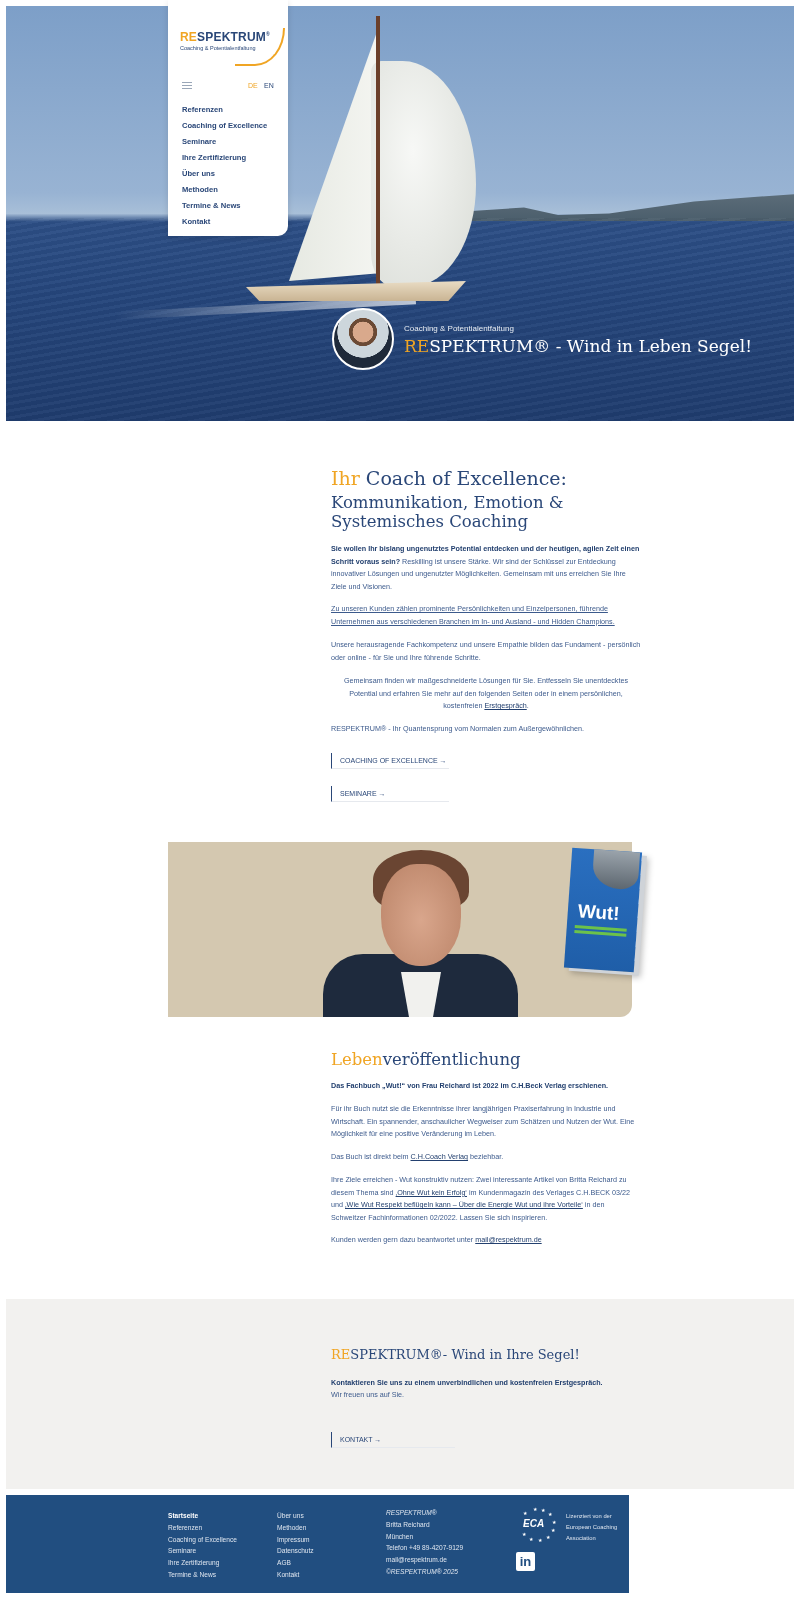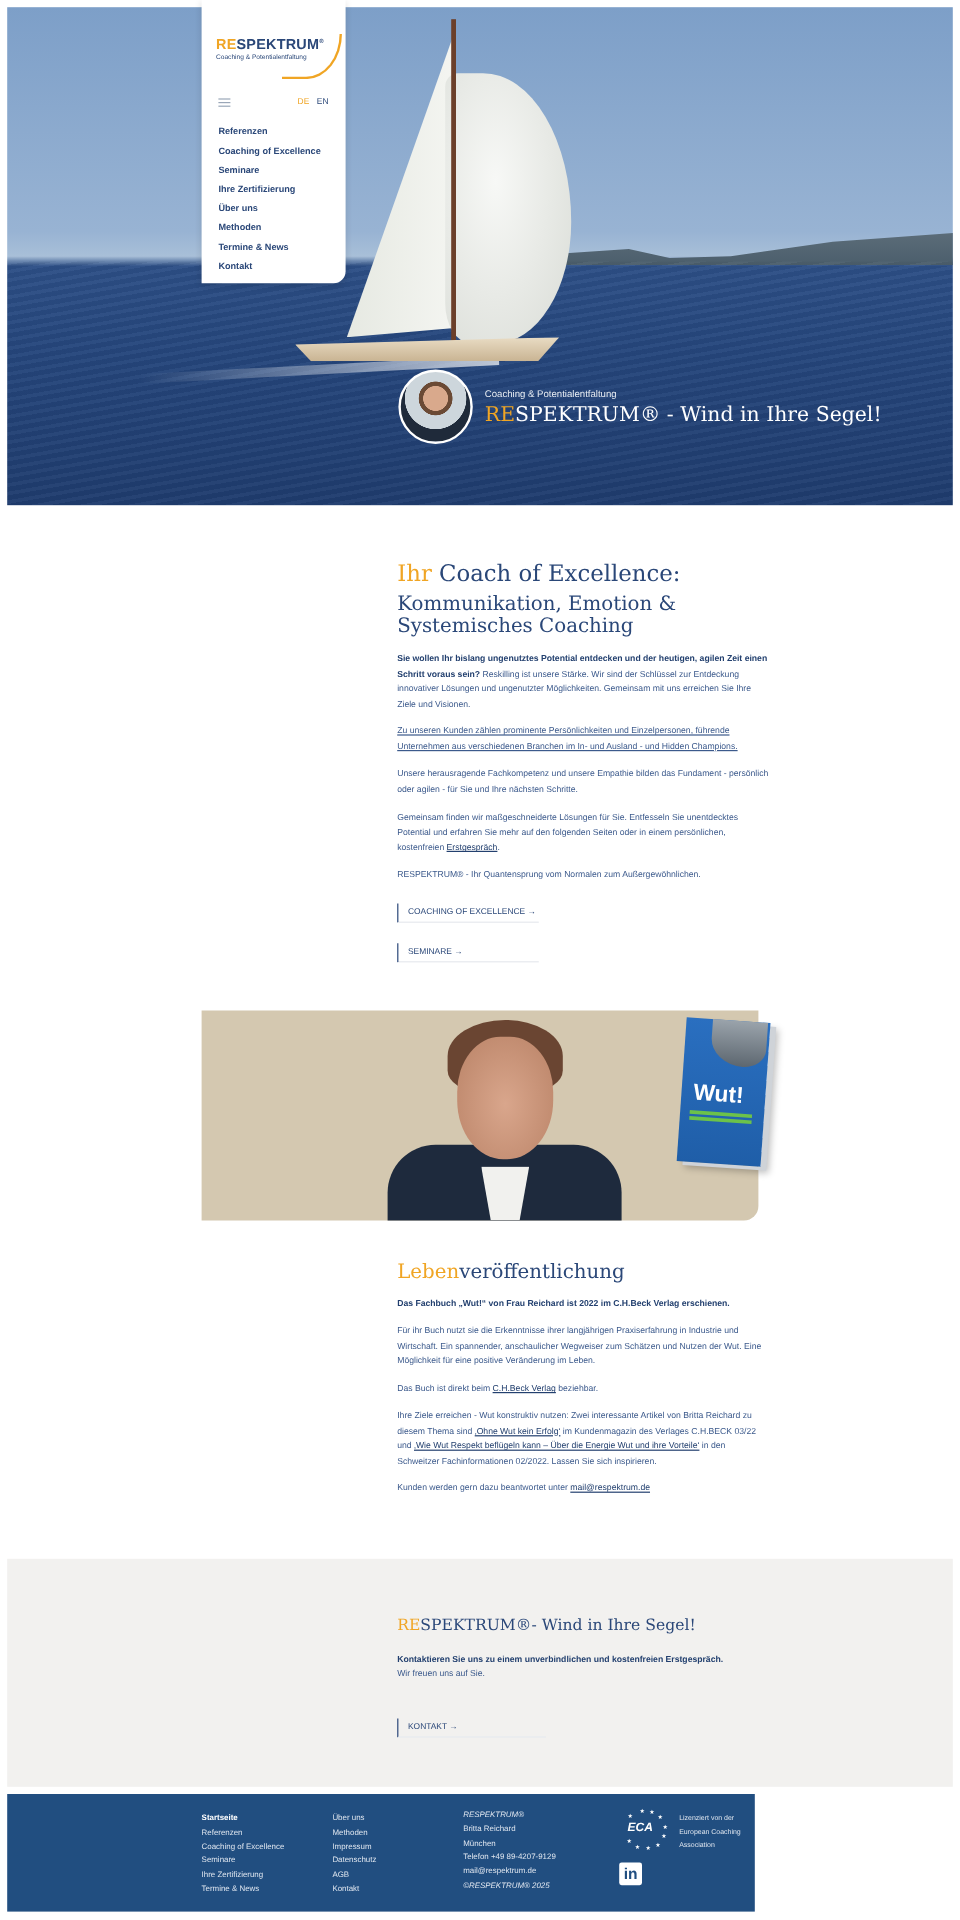--- a/index.html
+++ b/index.html
@@ -96,21 +96,21 @@
   <div class="wake"></div>
   <div class="sail-main"></div>
   <div class="sail-spin"></div>
   <div class="mast"></div>
   <div class="hull"></div>
 </div>
 
 <div class="hero-caption">
   <div class="hero-avatar"></div>
   <div class="hero-sub">Coaching &amp; Potentialentfaltung</div>
-  <div class="hero-title serif"><span class="accent">RE</span><span>SPEKTRUM® - Wind in Ihre Segel!</span></div>
+  <div class="hero-title serif"><span class="accent">RE</span><span>SPEKTRUM® - Wind in Leben Segel!</span></div>
 </div>
 
 <div class="nav-panel">
   <div class="logo">
     <div class="logo-swoosh"></div>
     <div class="logo-text"><span class="accent">RE</span><span>SPEKTRUM</span><sup>®</sup></div>
     <div class="logo-tag">Coaching &amp; Potentialentfaltung</div>
   </div>
   <div class="hamburger">
       <span></span>
@@ -129,43 +129,43 @@
     <li>Termine &amp; News</li>
     <li>Kontakt</li>
   </ul>
 </div>
 
 <h2 class="content h-intro serif" style="font-weight:normal;"><span class="accent">Ihr</span><span> Coach of Excellence:</span></h2>
 <h3 class="content h-sub serif" style="font-weight:normal;">Kommunikation, Emotion &amp; Systemisches Coaching</h3>
 
 <p class="content para" style="top:543px;"><b>Sie wollen Ihr bislang ungenutztes Potential entdecken und der heutigen, agilen Zeit einen Schritt voraus sein?</b><span>  Reskilling ist unsere Stärke. Wir sind der Schlüssel zur Entdeckung innovativer Lösungen und  ungenutzter Möglichkeiten. Gemeinsam mit uns erreichen Sie Ihre Ziele und Visionen.</span></p>
 <p class="content para" style="top:603px;text-decoration:underline;">Zu unseren Kunden zählen prominente Persönlichkeiten und Einzelpersonen, führende Unternehmen aus verschiedenen Branchen im In- und Ausland - und Hidden Champions.</p>
-<p class="content para" style="top:639px;">Unsere herausragende Fachkompetenz und unsere Empathie bilden das Fundament - persönlich oder agilen - für Sie und Ihre nächsten Schritte.</p>
-<p class="content para" style="top:675px;"><span>Gemeinsam finden wir maßgeschneiderte Lösungen für Sie. Entfesseln Sie  unentdecktes Potential und erfahren Sie mehr auf den folgenden Seiten oder in einem persönlichen, kostenfreien </span><a>Erstgespräch</a><span>.</span></p>
+<p class="content para" style="top:639px;">Unsere herausragende Fachkompetenz und unsere Empathie bilden das Fundament - persönlich oder online - für Sie und Ihre führende Schritte.</p>
+<p class="content para" style="top:675px;text-align:center;"><span>Gemeinsam finden wir maßgeschneiderte Lösungen für Sie. Entfesseln Sie  unentdecktes Potential und erfahren Sie mehr auf den folgenden Seiten oder in einem persönlichen, kostenfreien </span><a>Erstgespräch</a><span>.</span></p>
 <p class="content para" style="top:723px;">RESPEKTRUM® - Ihr Quantensprung vom Normalen zum Außergewöhnlichen.</p>
 
 <div class="btn-ghost" style="top:753px;">COACHING OF EXCELLENCE  →</div>
 <div class="btn-ghost" style="top:786px; width:118px;">SEMINARE  →</div>
 
 <div class="portrait">
   <div class="p-body"></div>
   <div class="p-shirt"></div>
   <div class="p-hair"></div>
   <div class="p-face"></div>
 </div>
 <div class="book">
   <div class="book-img"></div>
   <div class="book-title">Wut!</div>
   <div class="book-sub"></div>
 </div>
 
 <h2 class="content serif" style="top:1050px; font-size:16.5px; font-weight:normal;"><span class="accent">Leben</span><span>veröffentlichung</span></h2>
 <p class="content para" style="top:1080px;"><b>Das Fachbuch „Wut!“ von Frau Reichard ist 2022 im C.H.Beck Verlag erschienen.</b></p>
 <p class="content para" style="top:1103px;">Für ihr Buch nutzt sie die Erkenntnisse ihrer langjährigen Praxiserfahrung in Industrie und Wirtschaft. Ein spannender, anschaulicher Wegweiser zum Schätzen und Nutzen der Wut. Eine Möglichkeit für eine positive Veränderung im Leben.</p>
-<p class="content para" style="top:1151px;"><span>Das Buch ist direkt beim </span><a>C.H.Beck Verlag</a><span> beziehbar.</span></p>
+<p class="content para" style="top:1151px;"><span>Das Buch ist direkt beim </span><a>C.H.Coach Verlag</a><span> beziehbar.</span></p>
 <p class="content para" style="top:1174px;"><span>Ihre Ziele erreichen - Wut konstruktiv nutzen: Zwei interessante Artikel von Britta Reichard zu diesem Thema sind </span><a>‚Ohne Wut kein Erfolg‘</a><span> im Kundenmagazin des Verlages C.H.BECK 03/22 und </span><a>‚Wie Wut Respekt beflügeln kann – Über die Energie Wut und ihre Vorteile‘</a><span> in den Schweitzer Fachinformationen 02/2022. Lassen Sie sich inspirieren.</span></p>
 <p class="content para" style="top:1234px;"><span>Kunden werden gern dazu beantwortet unter </span><a>mail@respektrum.de</a></p>
 
 <div class="cta-band"></div>
 <h2 class="content serif" style="top:1347px; font-size:13px; font-weight:normal;"><span class="accent">RE</span><span>SPEKTRUM®- Wind in Ihre Segel!</span></h2>
 <p class="content para" style="top:1377px;"><b>Kontaktieren Sie uns zu einem unverbindlichen und kostenfreien Erstgespräch.</b></p>
 <p class="content para" style="top:1389px;">Wir freuen uns auf Sie.</p>
 <div class="btn-ghost" style="top:1432px; width:124px;">KONTAKT  →</div>
 
 <div class="footer">

